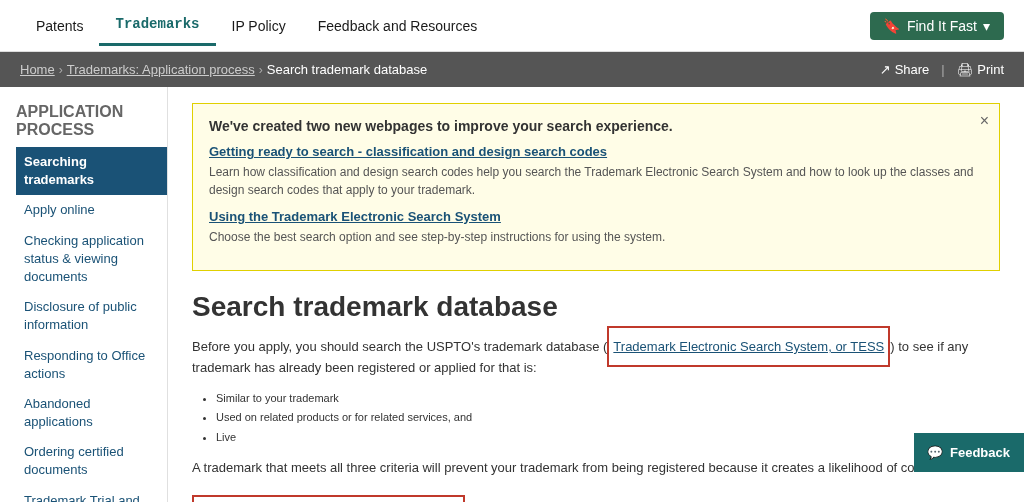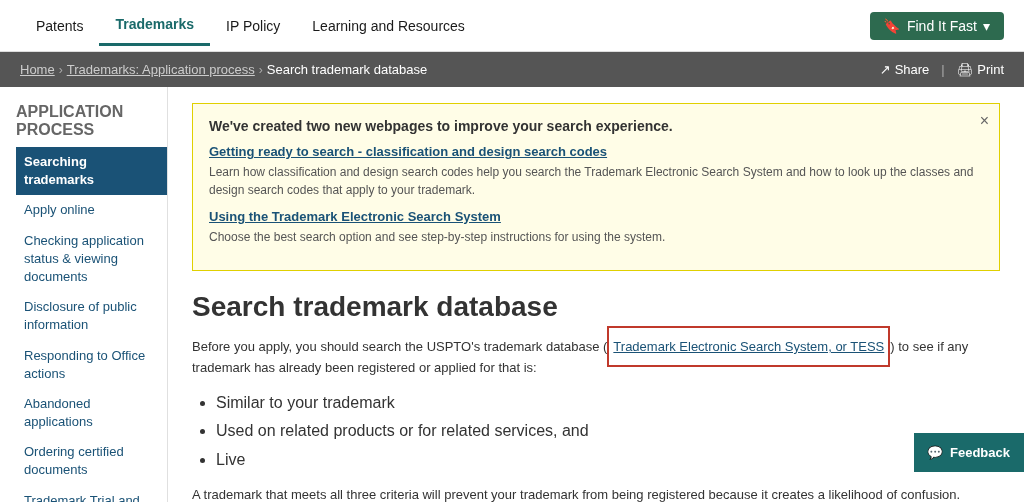--- a/index.html
+++ b/index.html
@@ -27,20 +27,21 @@
       display: flex;
       align-items: center;
       font-size: 14px;
       color: #1a1a1a;
       font-weight: 500;
     }
     .top-nav a.active {
       color: #1a6a6a;
       border-bottom: 3px solid #1a6a6a;
       font-weight: 700;
+      font-family: Liberation Mono, monospace;
     }
     .find-it-fast-btn {
       background: #2d6a4f;
       color: #fff !important;
       border-radius: 4px;
       padding: 6px 14px !important;
       font-size: 13px;
       display: flex;
       align-items: center;
       gap: 6px;
@@ -191,21 +192,21 @@
     .tess-link-box {
       display: inline;
       border: 2px solid #c0392b;
       padding: 11px 4px;
     }
     .page-body ul {
       margin-left: 24px;
       margin-bottom: 10px;
     }
     .page-body ul li {
-      font-size: 16px;
+      font-size: 11px;
       color: #333;
       line-height: 1.8;
     }
 
     
     .search-tess-btn {
       display: inline-block;
       border: 2px solid #c0392b;
       padding: 8px 14px;
       font-size: 13px;
@@ -236,21 +237,21 @@
     }
   </style>
 </head>
 <body>
 
 <nav class="top-nav">
   <div class="nav-links">
     <a href="#">Patents</a>
     <a href="#" class="active">Trademarks</a>
     <a href="#">IP Policy</a>
-    <a href="#">Learning and Resources</a>
+    <a href="#">Feedback and Resources</a>
   </div>
   <a href="#" class="find-it-fast-btn">
     <span>🔖</span>
     <span>Find It Fast</span>
     <span>▾</span>
   </a>
 </nav>
 
 <div class="breadcrumb-bar">
   <div class="breadcrumb">

